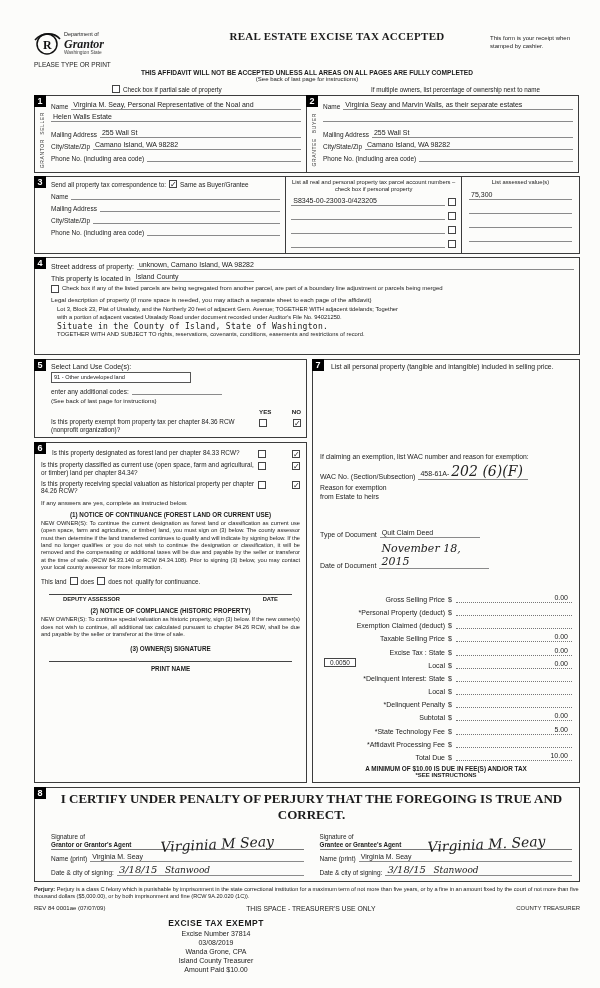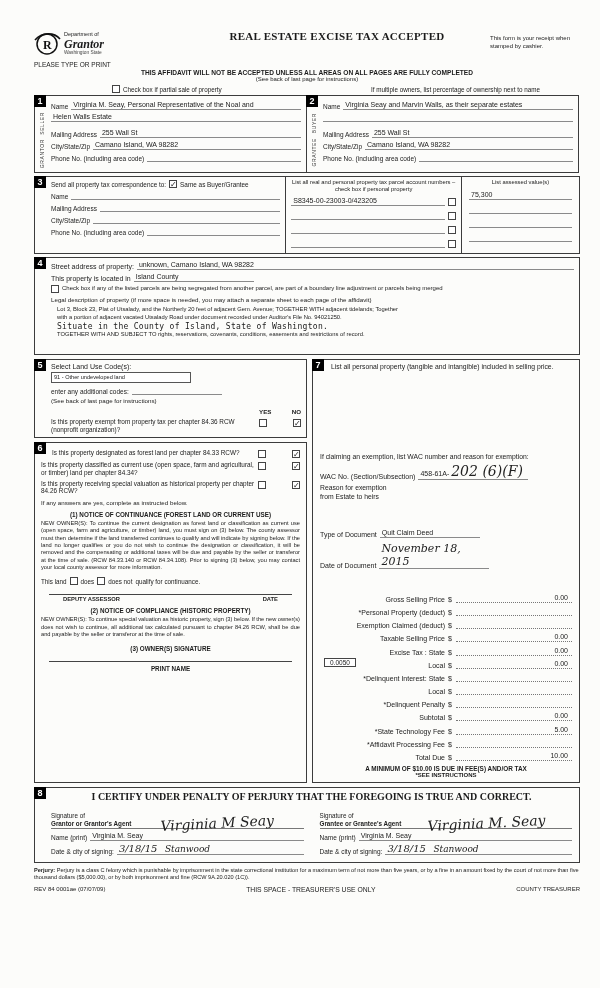--- a/index.html
+++ b/index.html
@@ -79,21 +79,21 @@
   .mrow{display:flex;align-items:flex-end;height:13.2px;position:relative;font-size:7px}
   .mlabel{flex:1;text-align:right;padding-right:3px}
   .mdollar{flex:none;width:8px}
   .mline{flex:none;width:116px;border-bottom:1px dotted #777;text-align:right;padding-right:4px;min-height:9px}
   .rate{position:absolute;left:4px;bottom:2px;border:1px solid #444;padding:0 5px;font-size:6.5px;background:#fff}
   .minnote{text-align:center;font-weight:bold;font-size:6.4px;margin-top:4px}
   .seeins{text-align:center;font-weight:bold;font-size:6px}
 
   
   .s8{margin-top:4px;padding:3px 7px 5px 16px;min-height:76px}
-  .certify{text-align:center;font-weight:bold;font-size:10px;font-family:"Liberation Serif",serif}
+  .certify{text-align:center;font-weight:bold;font-size:13px;font-family:"Liberation Serif",serif}
   .sigcols{display:flex;gap:16px;margin-top:3px}
   .sigcol{flex:1}
   .sigtop{display:flex;align-items:flex-end;border-bottom:1px solid #777;min-height:24px}
   .siglabel{font-size:6.3px;line-height:1.25;flex:none}
   .signature{font-size:14px;flex:1;text-align:center;transform:rotate(-3deg) translateY(3px);white-space:nowrap}
 
   
   .perjury{font-size:5.6px;line-height:1.3;margin-top:4px}
   .frow{display:flex;justify-content:space-between;align-items:center;margin-top:4px;font-size:6px}
   .frow .mid{font-size:6.8px}
@@ -502,14 +502,22 @@
   <div class="perjury">
     <b>Perjury:</b><span> Perjury is a class C felony which is punishable by imprisonment in the state correctional institution for a maximum term of not more than five years, or by a fine in an amount fixed by the court of not more than five thousand dollars ($5,000.00), or by both imprisonment and fine (RCW 9A.20.020 (1C)).</span>
   </div>
 
   <div class="frow">
     <span>REV 84 0001ae (07/07/09)</span>
     <span class="mid">THIS SPACE - TREASURER'S USE ONLY</span>
     <span>COUNTY TREASURER</span>
   </div>
 
+  <div class="stamp">
+    <div class="s1">EXCISE TAX EXEMPT</div>
+    <div>Excise Number 37814</div>
+    <div>03/08/2019</div>
+    <div>Wanda Grone, CPA</div>
+    <div>Island County Treasurer</div>
+    <div>Amount Paid $10.00</div>
+  </div>
 
 </div>
 
 </body></html>

